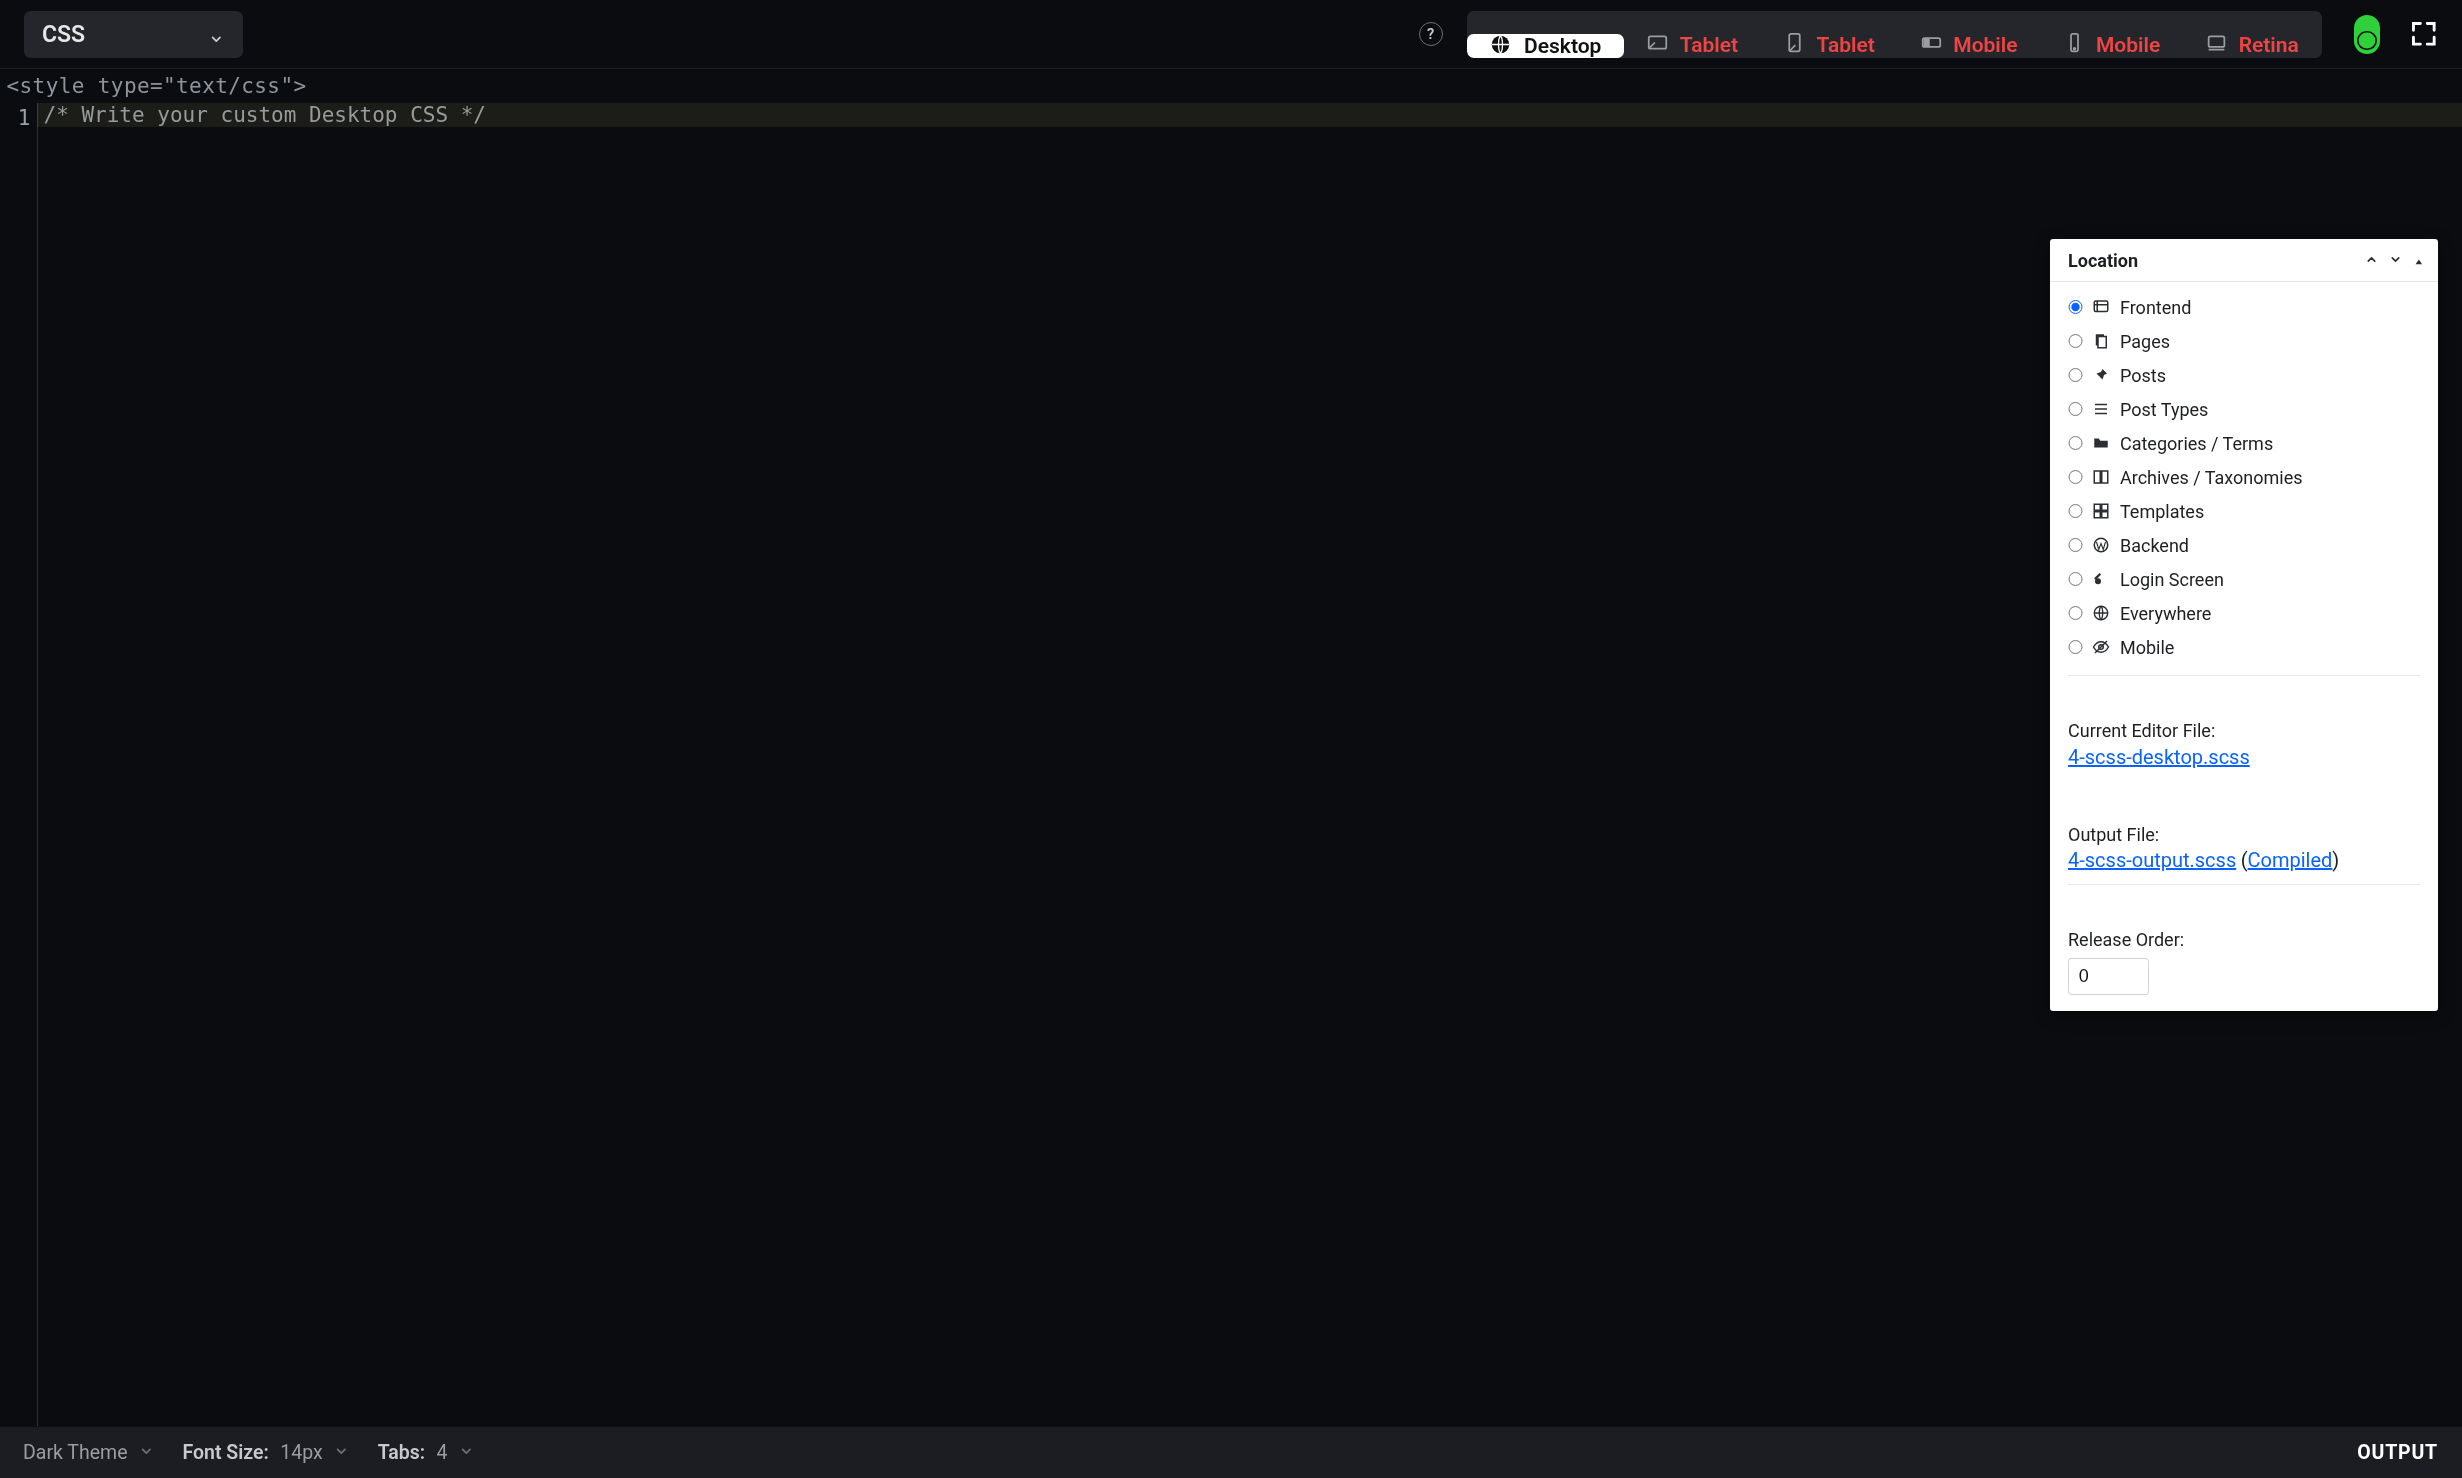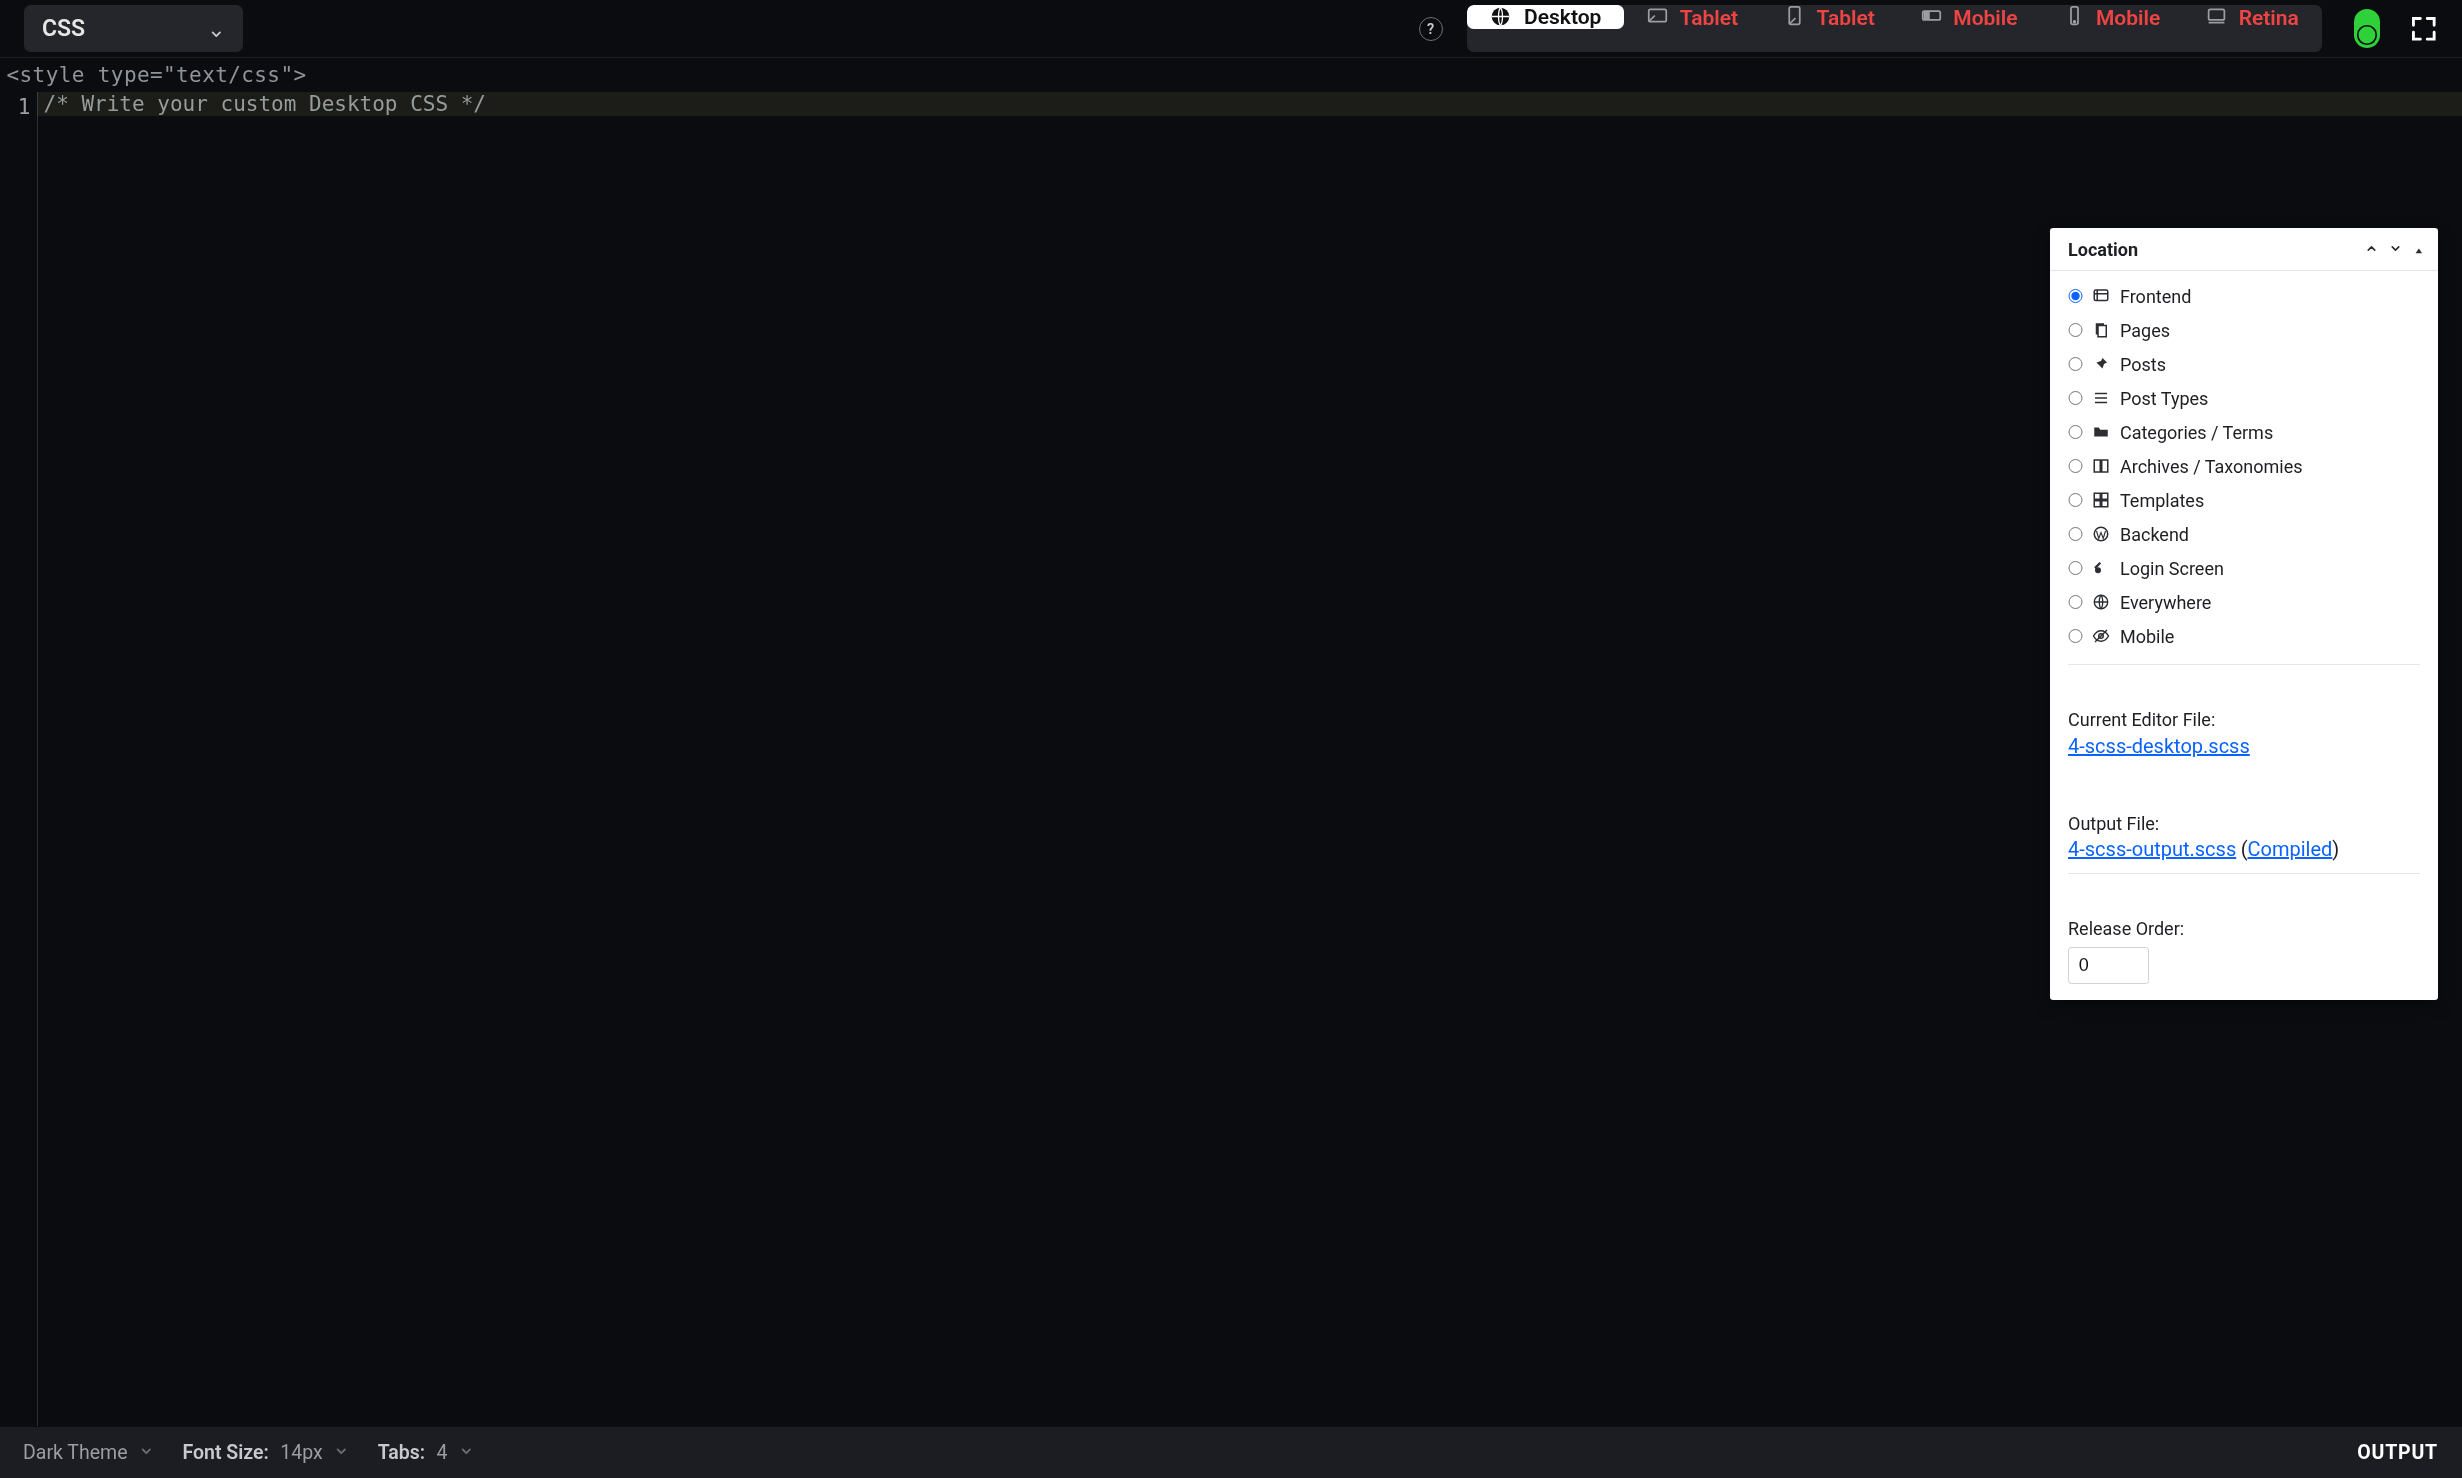--- a/index.html
+++ b/index.html
@@ -10,21 +10,21 @@
     color: #ddd;
     overflow: hidden;
     display: flex;
     flex-direction: column;
   }
 
   
   .topbar {
     display: flex;
     align-items: center;
-    height: 58px;
+    height: 69px;
     padding: 0 24px;
     gap: 16px;
     border-bottom: 0.8px solid #1e1f24;
   }
   .lang-select {
     background: #24262b;
     border-radius: 6.5px;
     height: 47px;
     min-width: 219px;
     display: flex;
@@ -44,21 +44,21 @@
     border-radius: 50%;
     color: #c9cbce;
     display: flex; align-items: center; justify-content: center;
     font-size: 14.6px; font-weight: 600;
     cursor: pointer;
     margin-right: 8px;
   }
 
   .tabstrip {
     display: flex;
-    align-items: flex-start;
+    align-items: flex-end;
     background: #24262b;
     border-radius: 6.5px;
     height: 47px;
     overflow: hidden;
   }
   .tab {
     display: flex;
     align-items: center;
     gap: 11.4px;
     padding: 0 23px;

